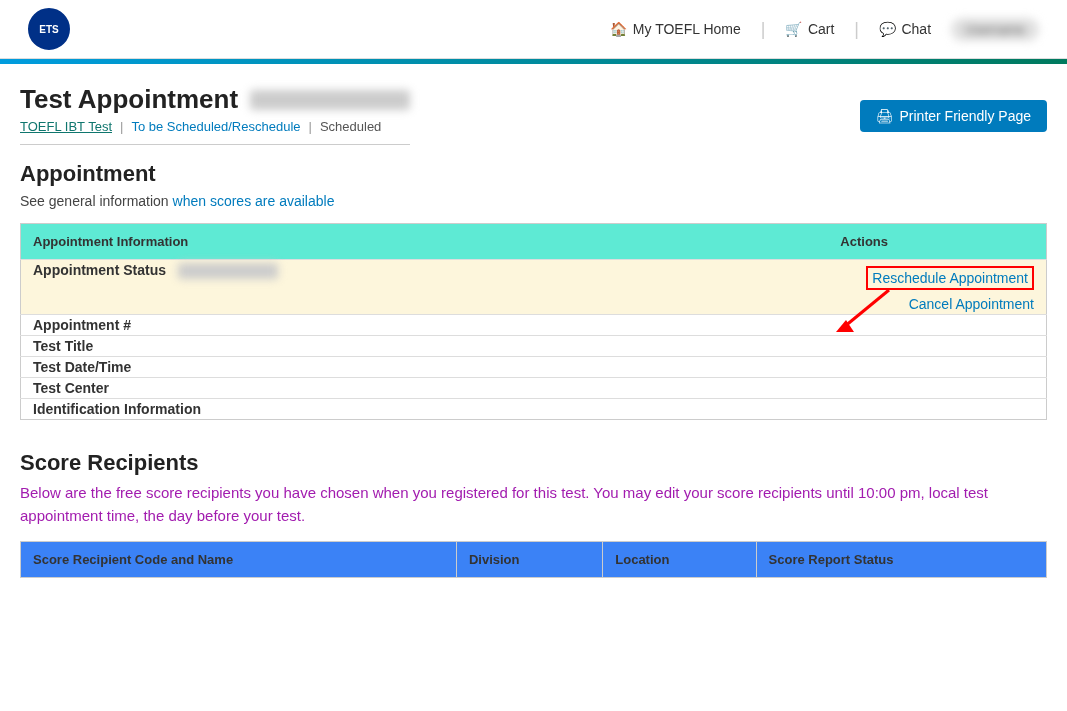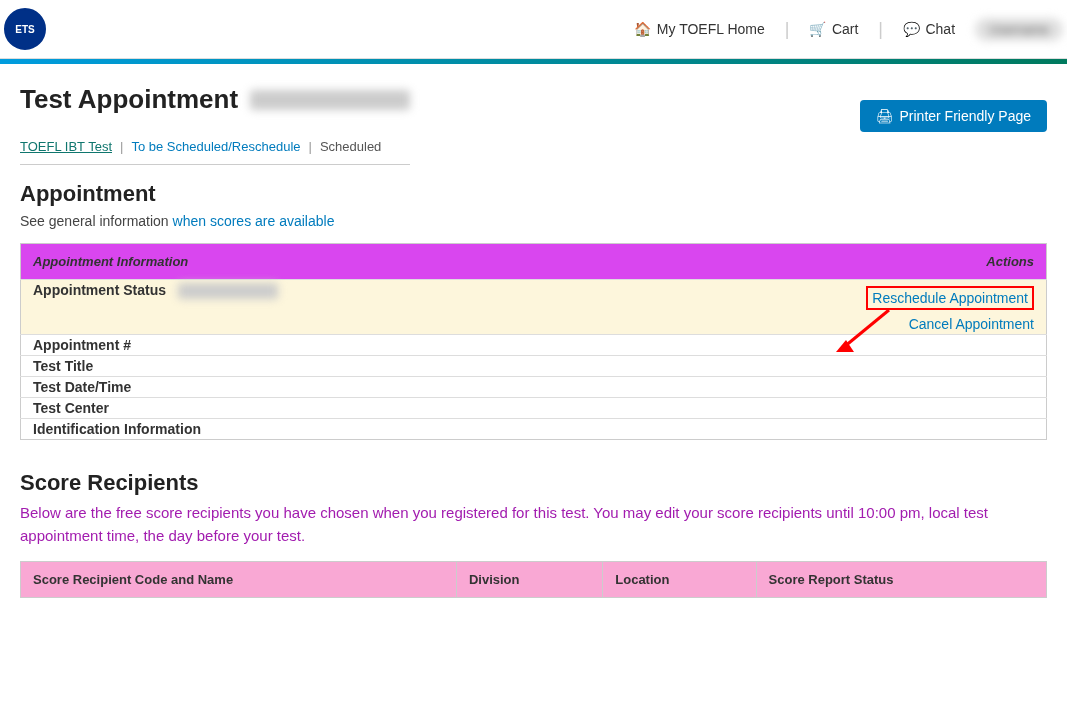--- a/index.html
+++ b/index.html
@@ -3,21 +3,21 @@
   <meta charset="utf-8">
   <style>
     * { box-sizing: border-box; margin: 0; padding: 0; }
     body { font-family: Arial, sans-serif; font-size: 14px; color: #333; background: #fff; }
 
     
     .header {
       display: flex;
       align-items: center;
       justify-content: space-between;
-      padding: 8px 4px;
+      padding: 8px 28px;
       border-bottom: 1px solid #ddd;
       background: #fff;
     }
     .logo-area {
       display: flex;
       align-items: center;
       gap: 6px;
     }
     .logo-circle {
       width: 42px;
@@ -76,21 +76,21 @@
     .content {
       padding: 20px 20px 20px 20px;
       max-width: 1067px;
     }
 
     
     .page-title-row {
       display: flex;
       align-items: center;
       gap: 12px;
-      margin-bottom: 24px;
+      margin-bottom: 4px;
     }
     .page-title {
       font-size: 26px;
       font-weight: bold;
       color: #222;
     }
     .username-blur {
       width: 160px;
       height: 20px;
       background: #ccc;
@@ -148,32 +148,31 @@
     }
 
     
     .appt-table {
       width: 100%;
       border-collapse: collapse;
       border: 1px solid #ccc;
       margin-bottom: 30px;
     }
     .appt-table thead tr {
-      background: #d946ef;
-      font-style: italic;
+      background: #5eead4;
     }
     .appt-table thead th {
       padding: 10px 12px;
       font-size: 13px;
       font-weight: bold;
       text-align: left;
       color: #333;
     }
     .appt-table thead th:last-child {
-      text-align: right;
+      text-align: left;
     }
     .appt-table tbody tr {
       border-top: 1px solid #ddd;
     }
     .appt-table tbody tr.highlighted {
       background: #fdf6dc;
     }
     .appt-table tbody td {
       padding: 2px 12px;
       vertical-align: top;
@@ -244,21 +243,21 @@
       line-height: 1.5;
     }
 
     
     .score-table {
       width: 100%;
       border-collapse: collapse;
       border: 1px solid #ccc;
     }
     .score-table thead tr {
-      background: #f9a8d4;
+      background: #3b82f6;
     }
     .score-table thead th {
       padding: 10px 12px;
       font-size: 13px;
       font-weight: bold;
       text-align: left;
       color: #333;
       border-right: 1px solid #ccc;
     }
     .score-table thead th:last-child { border-right: none; }

